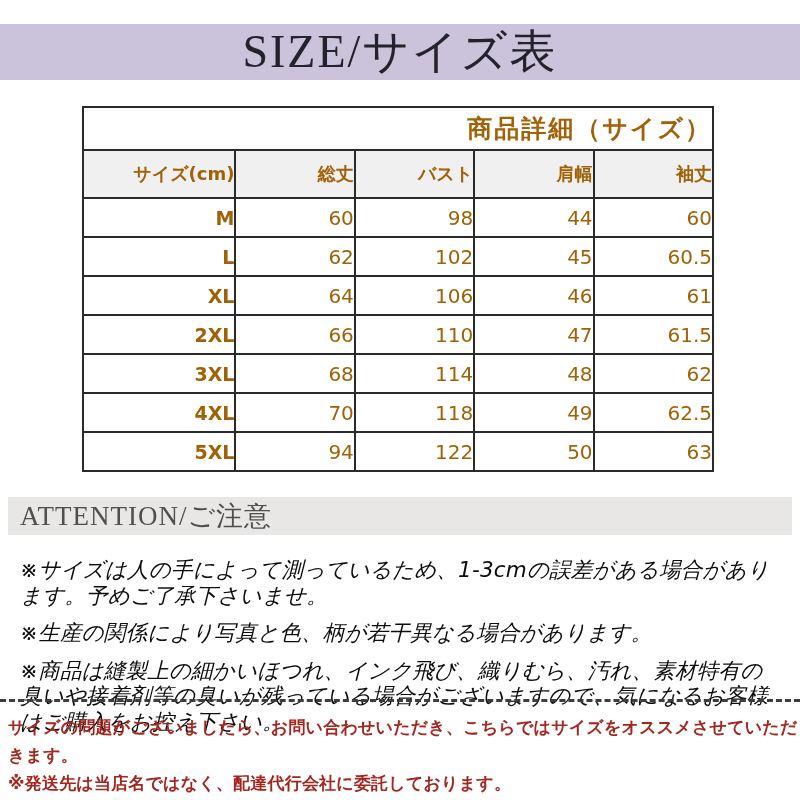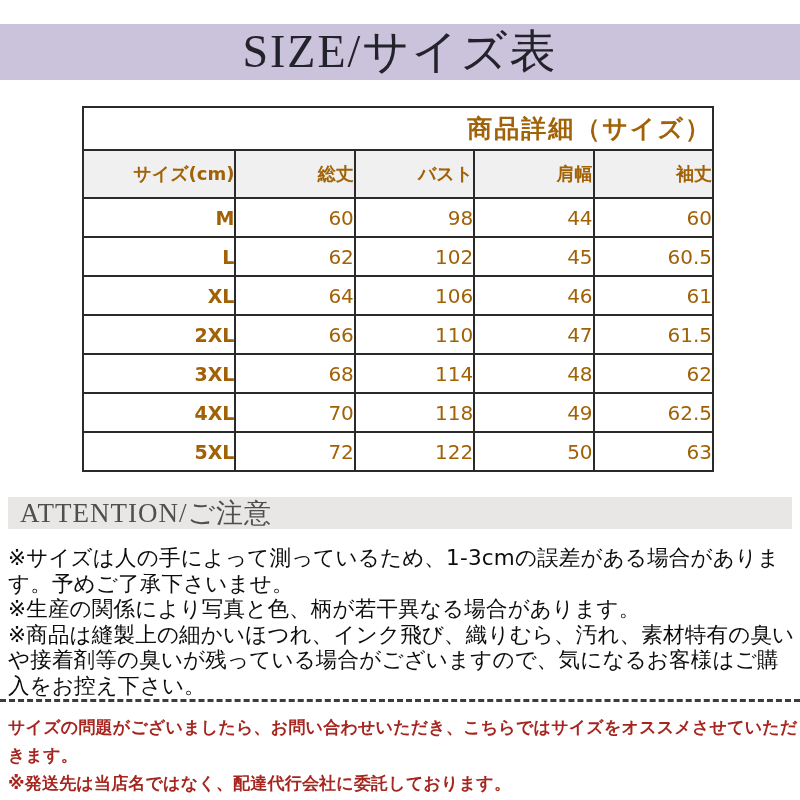--- a/index.html
+++ b/index.html
@@ -83,21 +83,21 @@
   }
   .col-size   { width: 24.2%; }
   .col-metric { width: 18.95%; }
 
   
   .attention-bar {
     position: absolute;
     left: 8px;
     top: 497px;
     width: 784px;
-    height: 32px;
+    height: 38px;
     background: #e8e7e6;
     display: flex;
     align-items: center;
   }
   .attention-bar .attention-text {
     font-family: "Liberation Serif", "DejaVu Serif", serif;
     font-size: 27px;
     color: #4f4f4f;
     letter-spacing: 1px;
     padding-left: 12px;
@@ -108,21 +108,21 @@
   .notes {
     position: absolute;
     left: 8px;
     top: 545px;
     width: 788px;
     color: #0d0d0d;
     font-size: 21.5px;
     line-height: 25.5px;
     letter-spacing: 0.2px;
   }
-  .notes .note-line { margin: 0; }
+  .notes .note-line { margin: 12px; font-style: italic; }
 
   
   .dashed-divider {
     position: absolute;
     left: 0;
     top: 699px;
     width: 800px;
     height: 0;
     border-top: 3px dashed #3d3d3d;
   }
@@ -207,21 +207,21 @@
         </tr>
         <tr class="body-row">
           <td class="size-cell">4XL</td>
           <td>70</td>
           <td>118</td>
           <td>49</td>
           <td>62.5</td>
         </tr>
         <tr class="body-row">
           <td class="size-cell">5XL</td>
-          <td>72</td>
+          <td>94</td>
           <td>122</td>
           <td>50</td>
           <td>63</td>
         </tr>
       </tbody>
     </table>
   </div>
 
   <div class="attention-bar">
     <span class="attention-text">ATTENTION/ご注意</span>

